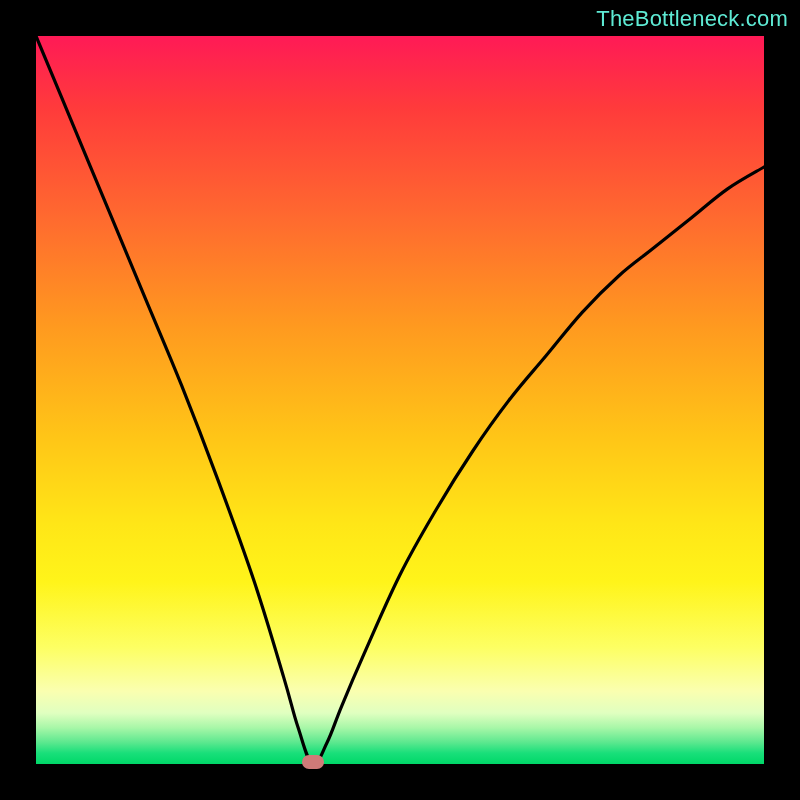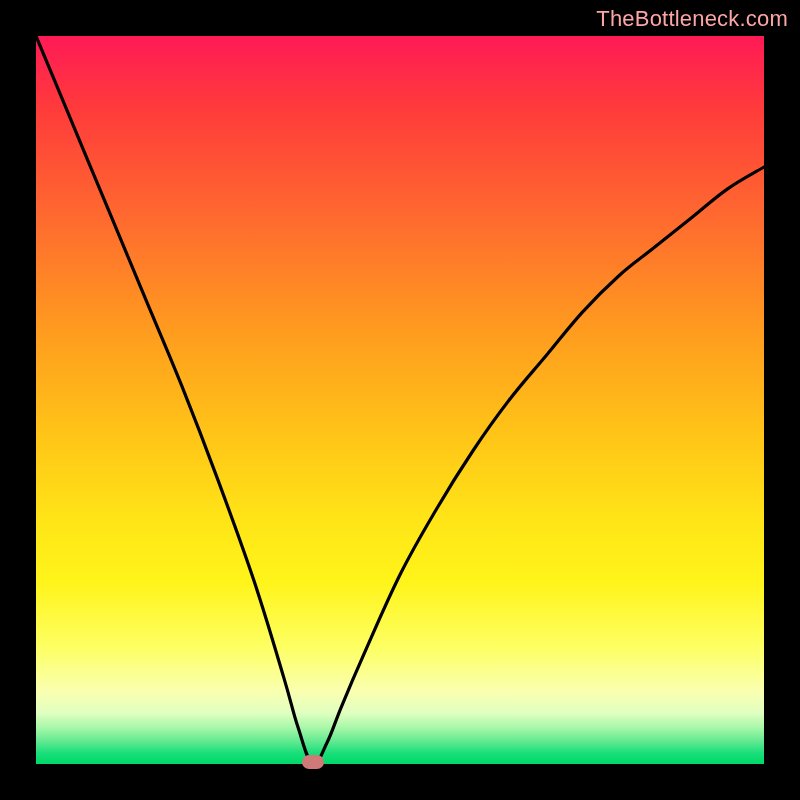--- a/index.html
+++ b/index.html
@@ -38,21 +38,21 @@
         #a8f7a8 95%,
         #5de88f 97%,
         #19df7a 98.5%,
         #00d868 100%
       );
   }
   .watermark {
     position: absolute;
     top: 6px;
     right: 12px;
-    color: #fca5a5;
+    color: #5eead4;
     font-size: 22px;
     font-weight: 400;
     letter-spacing: 0.2px;
     user-select: none;
   }
   .curve-svg {
     position: absolute;
     left: 0;
     top: 0;
     width: 728px;

